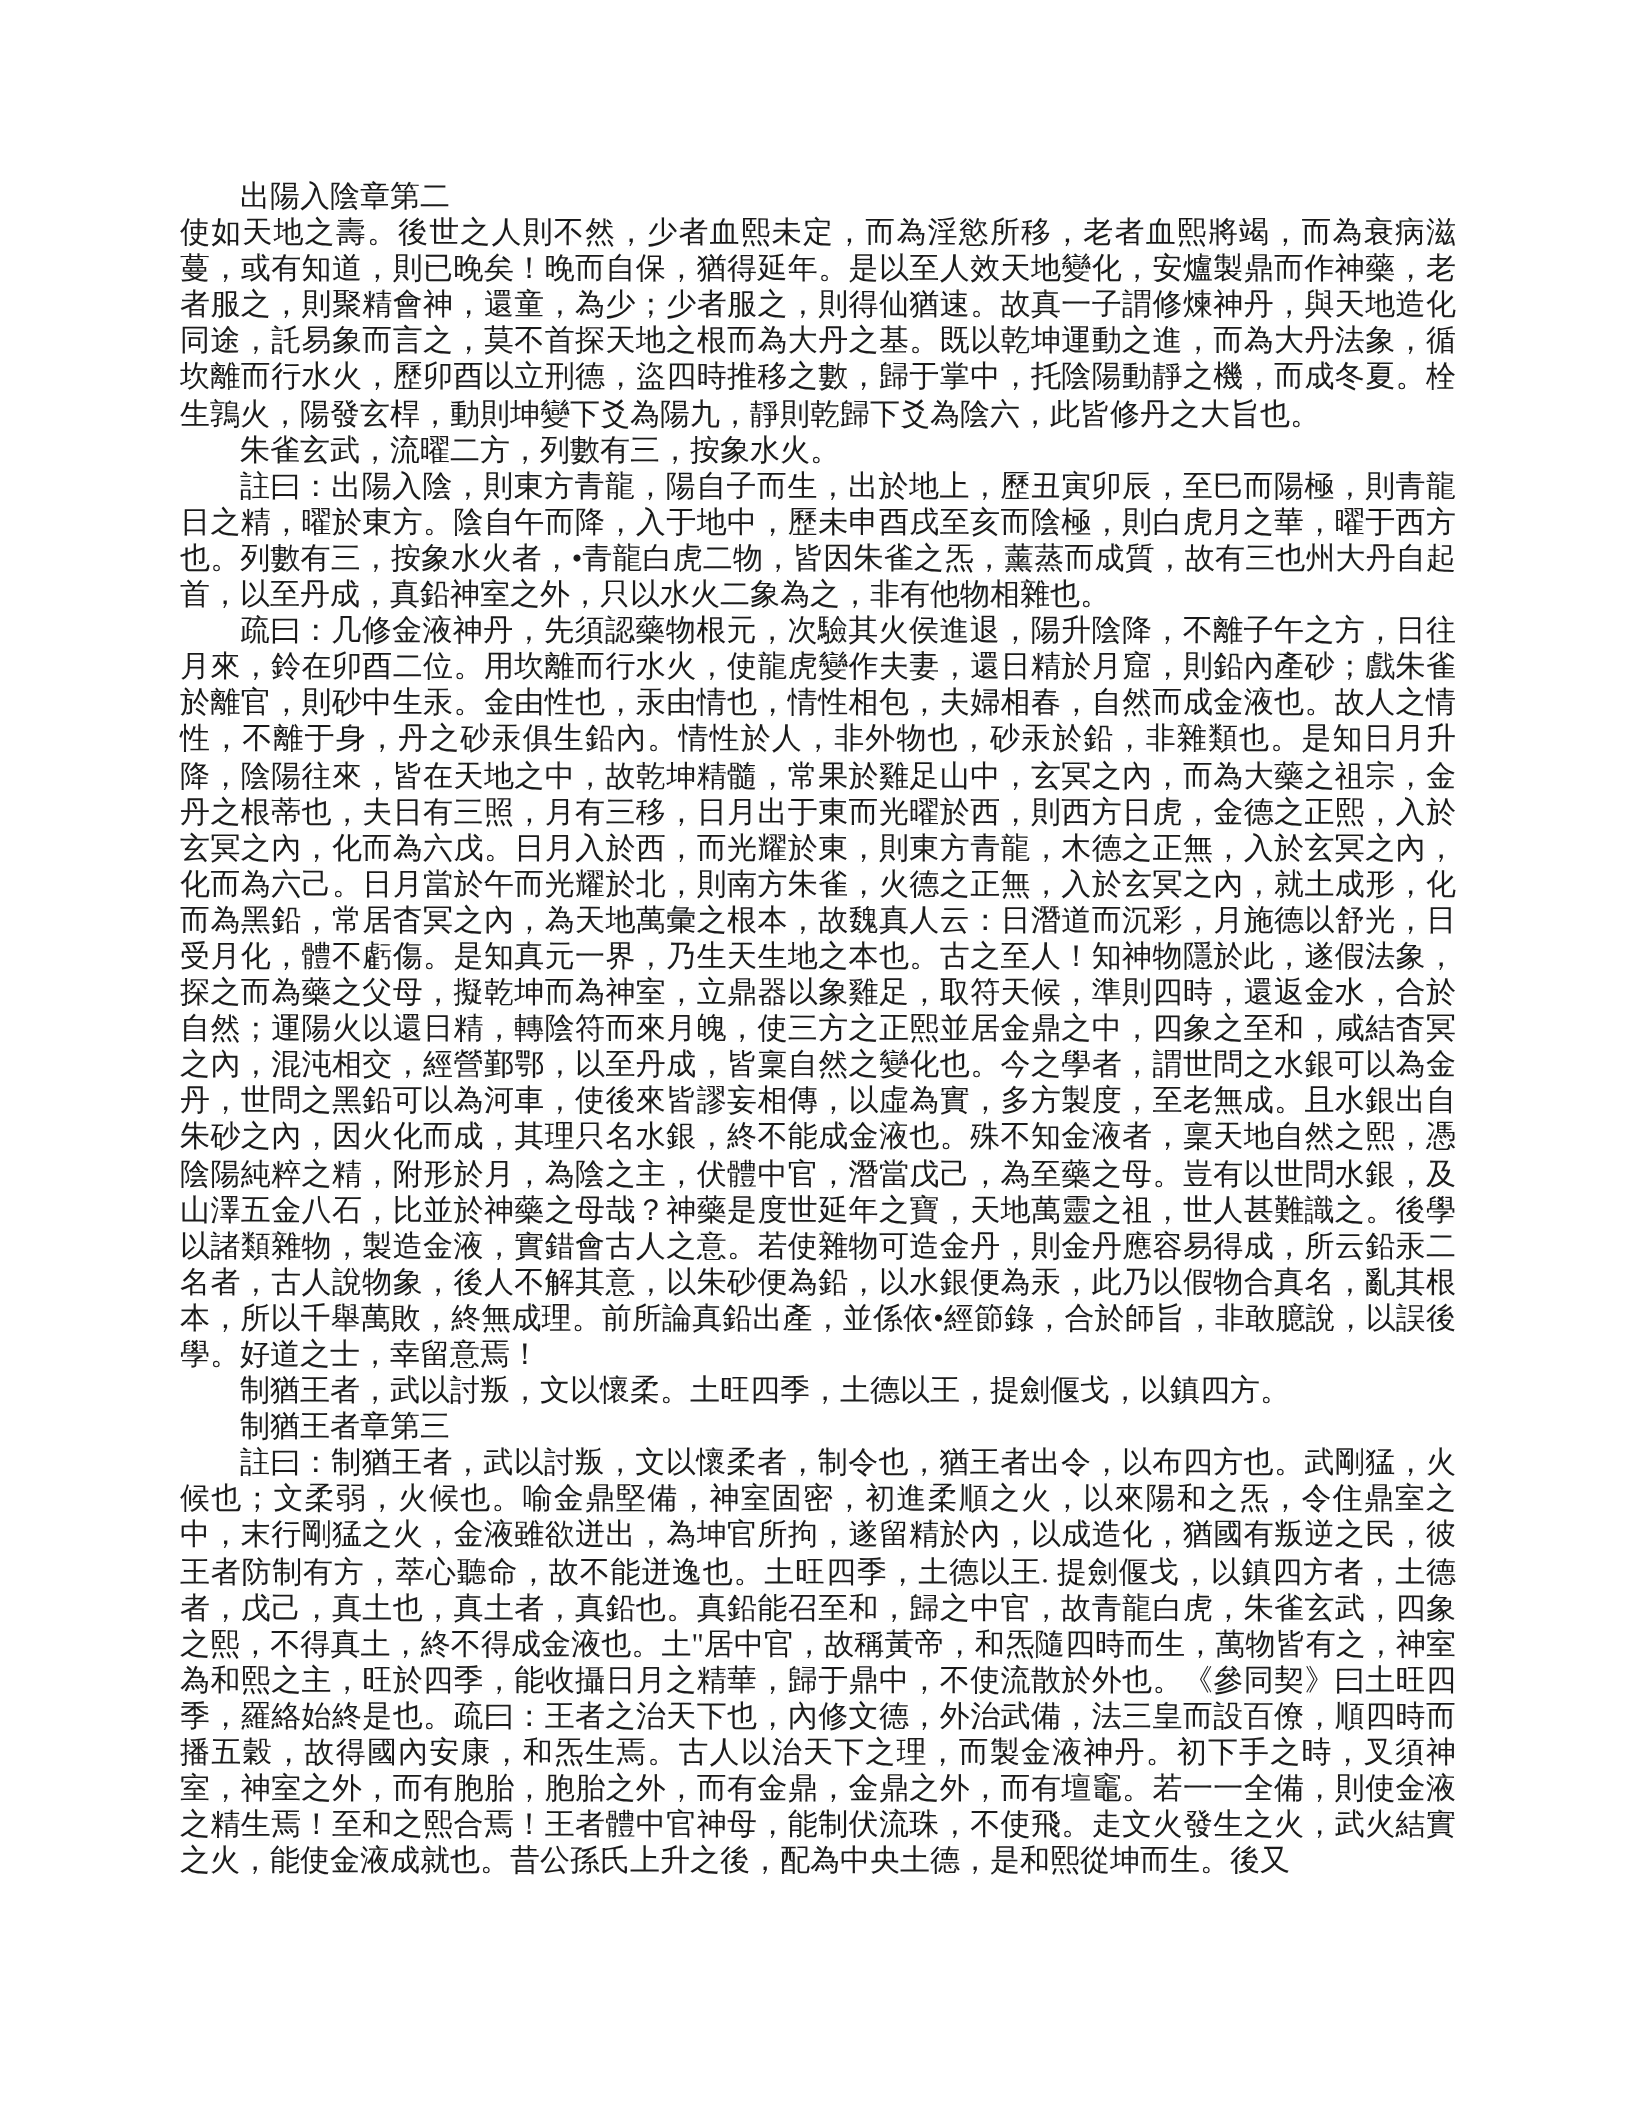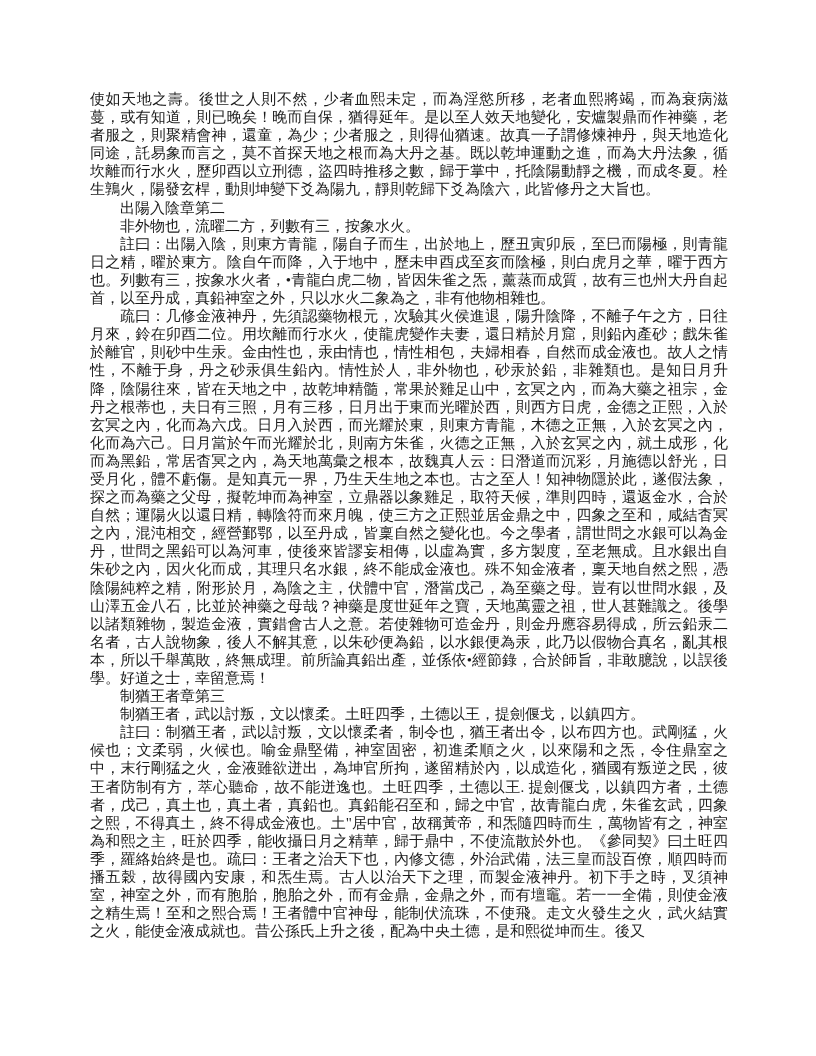--- a/index.html
+++ b/index.html
@@ -32,21 +32,21 @@
     text-indent: 2em;
   }
   .para.no-indent {
     text-indent: 0;
   }
 </style>
 </head>
 <body>
 
 <div class="page">
+  <p class="para">出陽入陰章第二</p>
   <p class="para no-indent">使如天地之壽。後世之人則不然，少者血熙未定，而為淫慾所移，老者血熙將竭，而為衰病滋蔓，或有知道，則已晚矣！晚而自保，猶得延年。是以至人效天地變化，安爐製鼎而作神藥，老者服之，則聚精會神，還童，為少；少者服之，則得仙猶速。故真一子謂修煉神丹，與天地造化同途，託易象而言之，莫不首探天地之根而為大丹之基。既以乾坤運動之進，而為大丹法象，循坎離而行水火，歷卯酉以立刑德，盜四時推移之數，歸于掌中，托陰陽動靜之機，而成冬夏。栓生鶉火，陽發玄桿，動則坤變下爻為陽九，靜則乾歸下爻為陰六，此皆修丹之大旨也。</p>
-  <p class="para">出陽入陰章第二</p>
-  <p class="para">非外物也，流曜二方，列數有三，按象水火。</p>
+  <p class="para">朱雀玄武，流曜二方，列數有三，按象水火。</p>
   <p class="para">註曰：出陽入陰，則東方青龍，陽自子而生，出於地上，歷丑寅卯辰，至巳而陽極，則青龍日之精，曜於東方。陰自午而降，入于地中，歷未申酉戌至亥而陰極，則白虎月之華，曜于西方也。列數有三，按象水火者，•青龍白虎二物，皆因朱雀之炁，薰蒸而成質，故有三也州大丹自起首，以至丹成，真鉛神室之外，只以水火二象為之，非有他物相雜也。</p>
   <p class="para">疏曰：几修金液神丹，先須認藥物根元，次驗其火侯進退，陽升陰降，不離子午之方，日往月來，鈴在卯酉二位。用坎離而行水火，使龍虎變作夫妻，還日精於月窟，則鉛內產砂；戲朱雀於離官，則砂中生汞。金由性也，汞由情也，情性相包，夫婦相春，自然而成金液也。故人之情性，不離于身，丹之砂汞俱生鉛內。情性於人，非外物也，砂汞於鉛，非雜類也。是知日月升降，陰陽往來，皆在天地之中，故乾坤精髓，常果於雞足山中，玄冥之內，而為大藥之祖宗，金丹之根蒂也，夫日有三照，月有三移，日月出于東而光曜於西，則西方日虎，金德之正熙，入於玄冥之內，化而為六戊。日月入於西，而光耀於東，則東方青龍，木德之正無，入於玄冥之內，化而為六己。日月當於午而光耀於北，則南方朱雀，火德之正無，入於玄冥之內，就土成形，化而為黑鉛，常居杳冥之內，為天地萬彙之根本，故魏真人云：日潛道而沉彩，月施德以舒光，日受月化，體不虧傷。是知真元一界，乃生天生地之本也。古之至人！知神物隱於此，遂假法象，探之而為藥之父母，擬乾坤而為神室，立鼎器以象雞足，取符天候，準則四時，還返金水，合於自然；運陽火以還日精，轉陰符而來月魄，使三方之正熙並居金鼎之中，四象之至和，咸結杳冥之內，混沌相交，經營鄞鄂，以至丹成，皆稟自然之變化也。今之學者，謂世問之水銀可以為金丹，世問之黑鉛可以為河車，使後來皆謬妄相傳，以虛為實，多方製度，至老無成。且水銀出自朱砂之內，因火化而成，其理只名水銀，終不能成金液也。殊不知金液者，稟天地自然之熙，憑陰陽純粹之精，附形於月，為陰之主，伏體中官，潛當戊己，為至藥之母。豈有以世問水銀，及山澤五金八石，比並於神藥之母哉？神藥是度世延年之寶，天地萬靈之祖，世人甚難識之。後學以諸類雜物，製造金液，實錯會古人之意。若使雜物可造金丹，則金丹應容易得成，所云鉛汞二名者，古人說物象，後人不解其意，以朱砂便為鉛，以水銀便為汞，此乃以假物合真名，亂其根本，所以千舉萬敗，終無成理。前所論真鉛出產，並係依•經節錄，合於師旨，非敢臆說，以誤後學。好道之士，幸留意焉！</p>
+  <p class="para">制猶王者，武以討叛，文以懷柔。土旺四季，土德以王，提劍偃戈，以鎮四方。</p>
   <p class="para">制猶王者章第三</p>
-  <p class="para">制猶王者，武以討叛，文以懷柔。土旺四季，土德以王，提劍偃戈，以鎮四方。</p>
   <p class="para">註曰：制猶王者，武以討叛，文以懷柔者，制令也，猶王者出令，以布四方也。武剛猛，火候也；文柔弱，火候也。喻金鼎堅備，神室固密，初進柔順之火，以來陽和之炁，令住鼎室之中，末行剛猛之火，金液雖欲迸出，為坤官所拘，遂留精於內，以成造化，猶國有叛逆之民，彼王者防制有方，萃心聽命，故不能迸逸也。土旺四季，土德以王. 提劍偃戈，以鎮四方者，土德者，戊己，真土也，真土者，真鉛也。真鉛能召至和，歸之中官，故青龍白虎，朱雀玄武，四象之熙，不得真土，終不得成金液也。土"居中官，故稱黃帝，和炁隨四時而生，萬物皆有之，神室為和熙之主，旺於四季，能收攝日月之精華，歸于鼎中，不使流散於外也。《參同契》曰土旺四季，羅絡始終是也。疏曰：王者之治天下也，內修文德，外治武備，法三皇而設百僚，順四時而播五穀，故得國內安康，和炁生焉。古人以治天下之理，而製金液神丹。初下手之時，叉須神室，神室之外，而有胞胎，胞胎之外，而有金鼎，金鼎之外，而有壇竈。若一一全備，則使金液之精生焉！至和之熙合焉！王者體中官神母，能制伏流珠，不使飛。走文火發生之火，武火結實之火，能使金液成就也。昔公孫氏上升之後，配為中央土德，是和熙從坤而生。後又</p>
 </div>
 
 </body></html>

